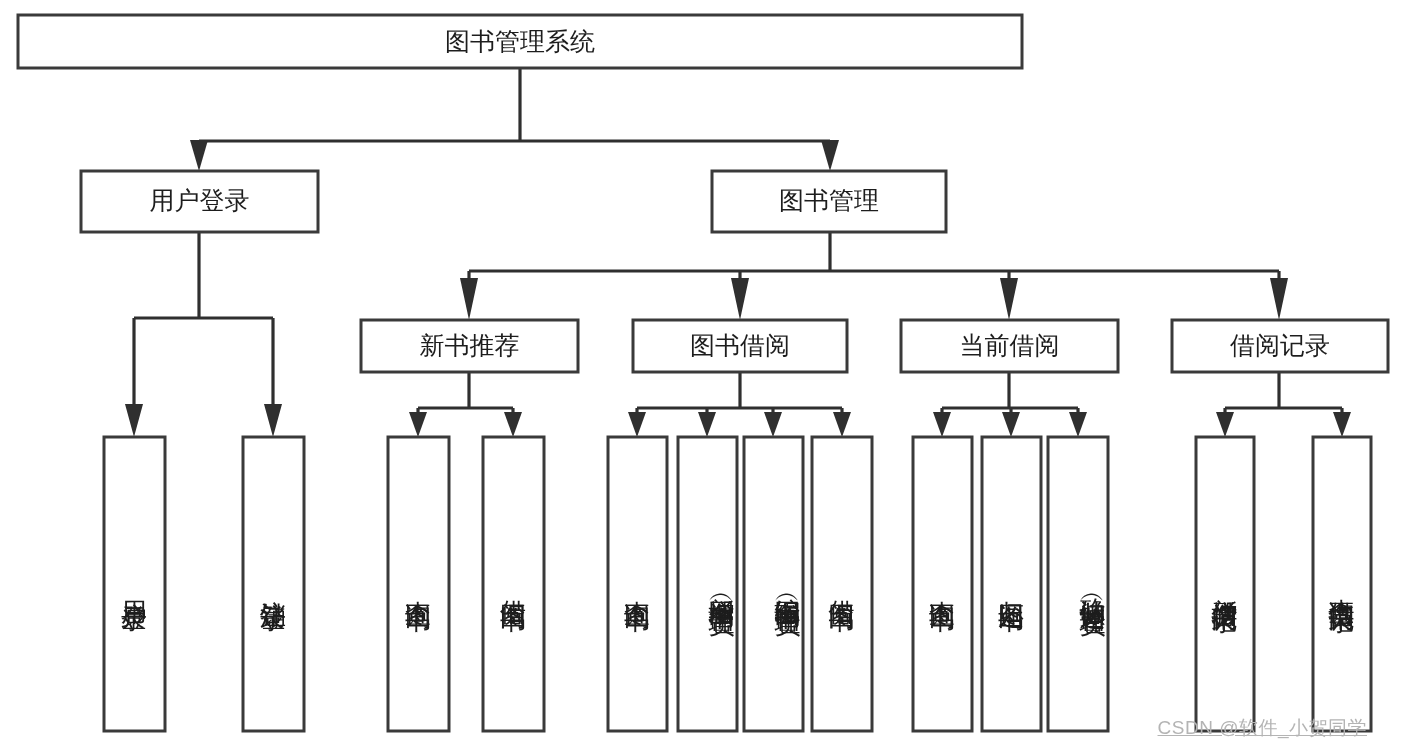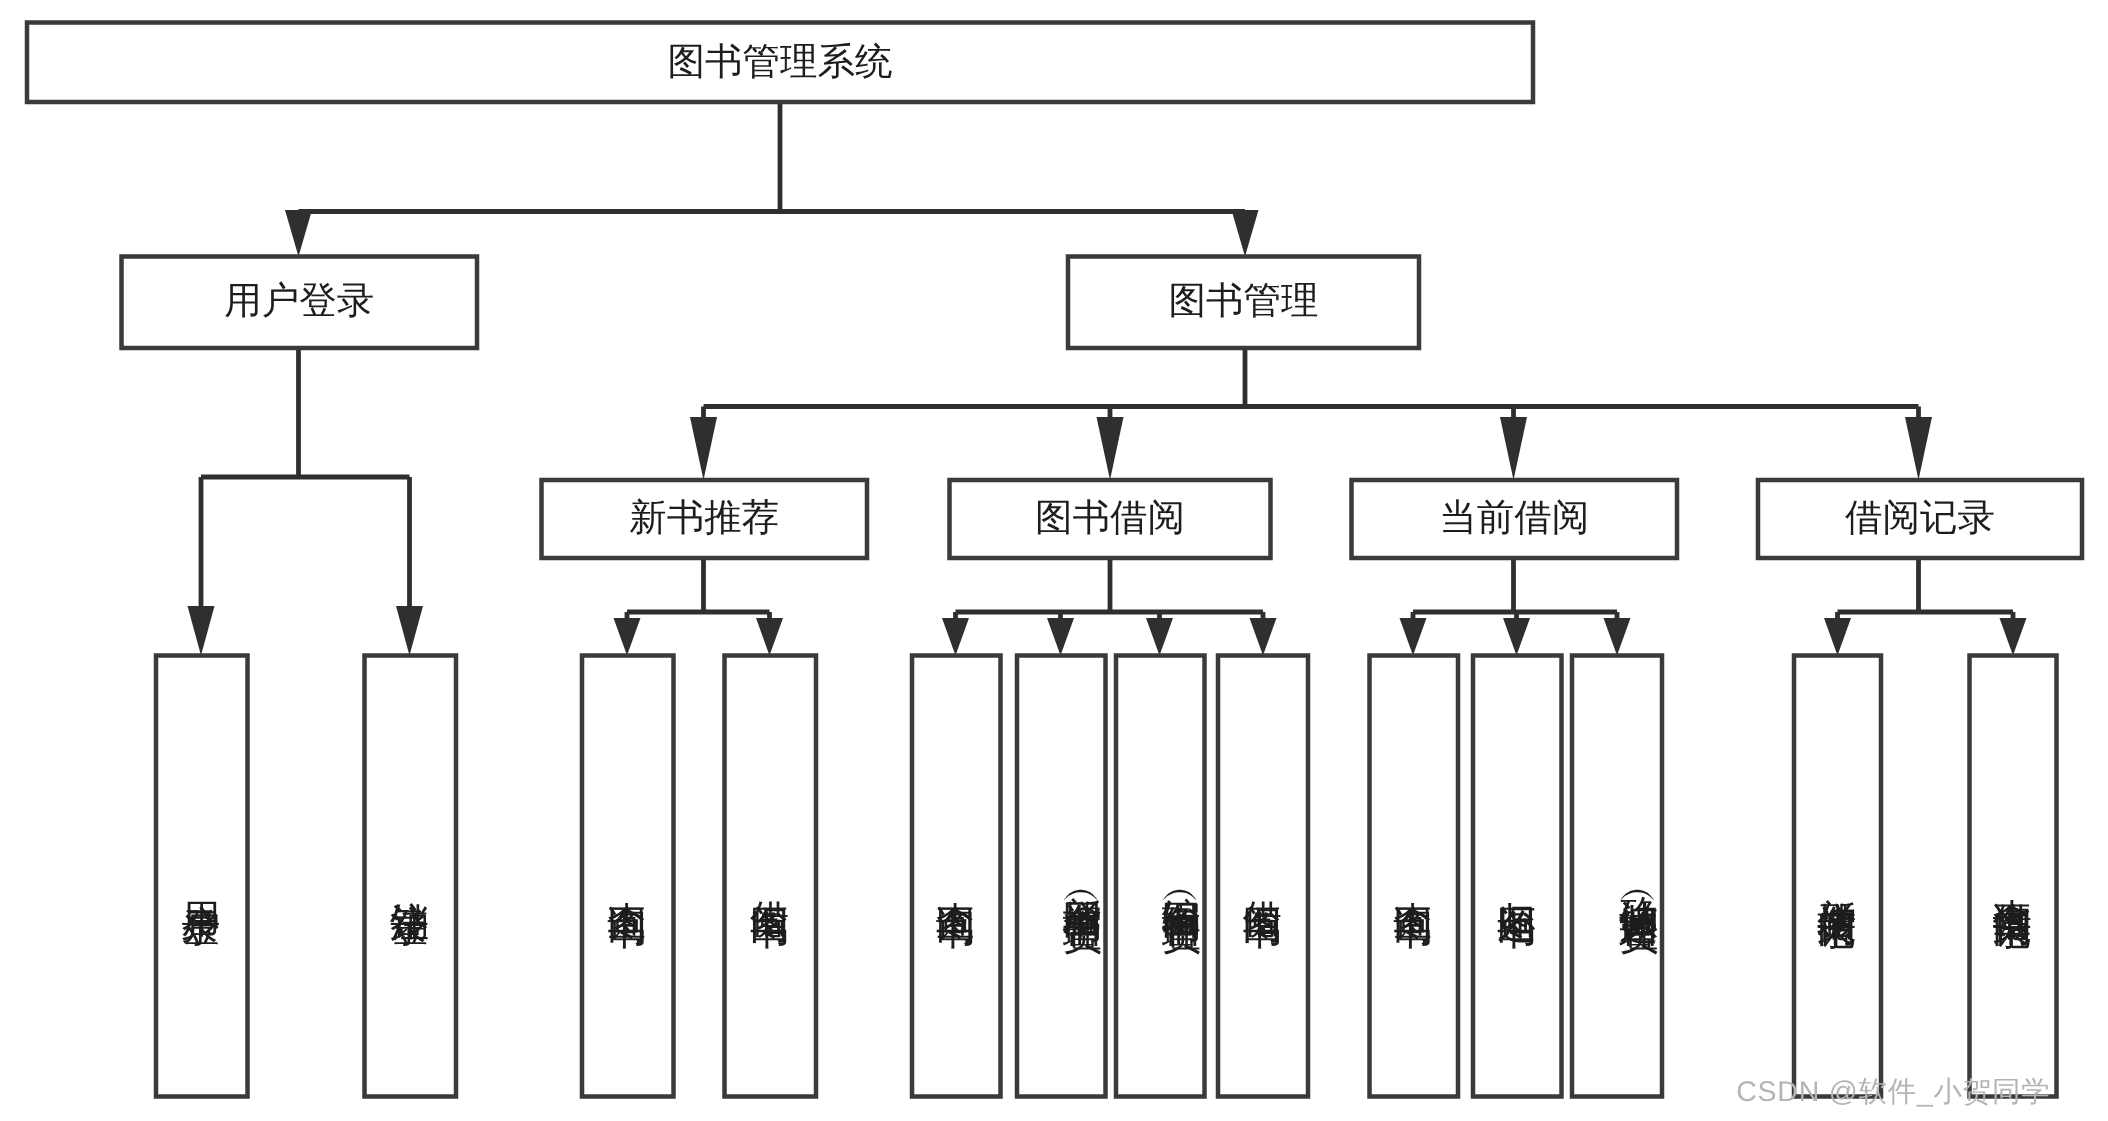--- a/index.html
+++ b/index.html
@@ -65,20 +65,21 @@
   }
   .watermark {
     position: absolute;
     right: 14px;
     bottom: 6px;
     font-family: "Liberation Sans", "DejaVu Sans", sans-serif;
     font-size: 19px;
     color: #b4b4b4;
     letter-spacing: 0.5px;
     white-space: nowrap;
+    text-decoration: underline;
   }
 </style>
 </head>
 <body>
 
 <div id="diagram-root">
 
   <svg id="tree-svg" viewBox="0 0 1405 747">
     <defs></defs>
 

